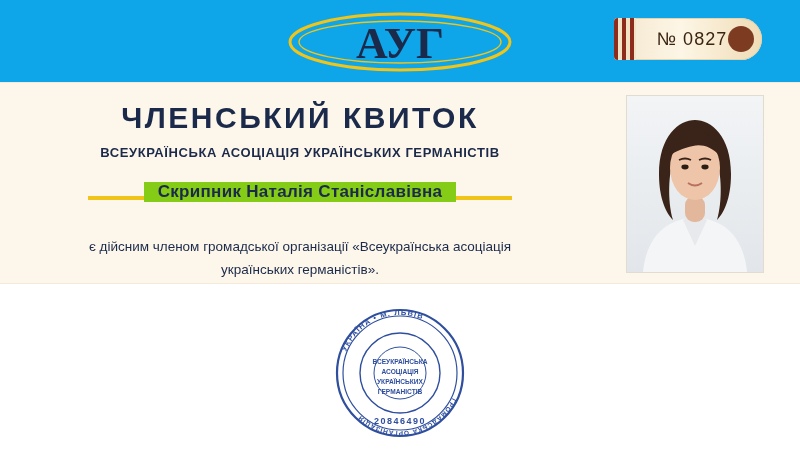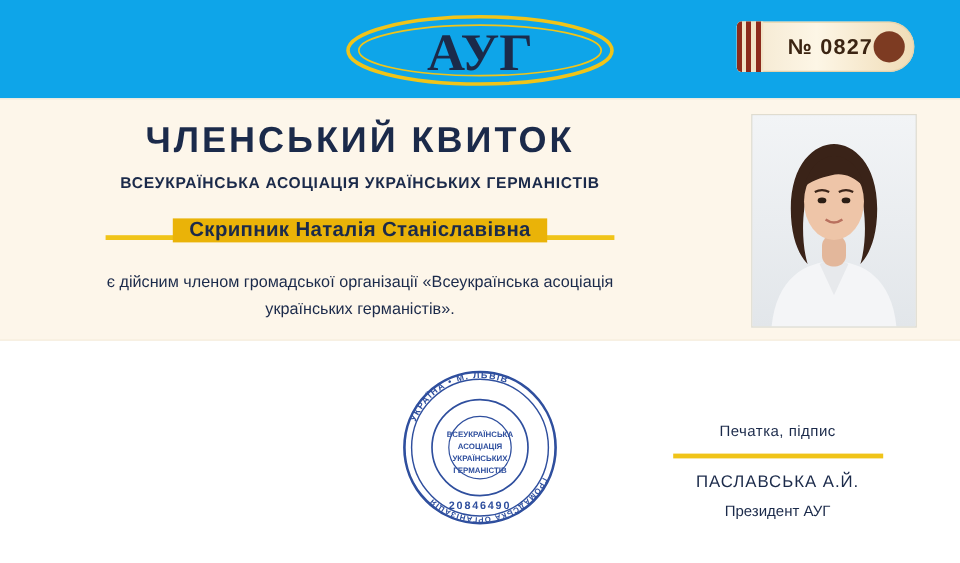--- a/index.html
+++ b/index.html
@@ -54,21 +54,21 @@
   }
   .badge-stripes {
     position: absolute;
     left: 0; top: 0; bottom: 0;
     width: 22px;
     background: repeating-linear-gradient(90deg, #8d2b1c 0 4px, #f2e3c6 4px 8px);
     border-radius: 4px 0 0 4px;
   }
   .badge-num {
     font-size: 18px;
-    font-weight: bold;
+    font-weight: normal;
     letter-spacing: 1px;
     color: #3b2412;
     margin-left: 8px;
     text-align: right;
   }
   .badge-dot {
     position: absolute;
     right: 8px;
     top: 50%;
     transform: translateY(-50%);
@@ -121,29 +121,29 @@
     position: absolute;
     top: 14px;
     left: 88px;
     right: 88px;
     height: 4px;
     background: #f0c419;
   }
   .name {
     position: relative;
     display: inline-block;
-    background: #eab308;
+    background: #84cc16;
     padding: 0 14px;
     font-size: 17px;
     font-weight: bold;
     color: #1b2a4a;
     letter-spacing: 0.3px;
   }
   .statement {
-    margin-top: 8px;
+    margin-top: 20px;
     font-size: 13.5px;
     line-height: 1.7;
     color: #1b2a4a;
     padding: 0 58px;
   }
 
   .photo {
     position: absolute;
     right: 36px;
     top: 12px;
@@ -295,20 +295,14 @@
           </text>
           <text x="75" y="66" text-anchor="middle" font-size="6.6">ВСЕУКРАЇНСЬКА</text>
           <text x="75" y="76" text-anchor="middle" font-size="6.6">АСОЦІАЦІЯ</text>
           <text x="75" y="86" text-anchor="middle" font-size="6.6">УКРАЇНСЬКИХ</text>
           <text x="75" y="96" text-anchor="middle" font-size="6.6">ГЕРМАНІСТІВ</text>
           <text x="75" y="126" text-anchor="middle" font-size="9" letter-spacing="1.5">20846490</text>
         </g>
       </svg>
     </div>
 
-    <div class="foot-col right">
-      <div class="foot-label">Печатка, підпис</div>
-      <div class="foot-rule"></div>
-      <div class="foot-value">ПАСЛАВСЬКА А.Й.</div>
-      <div class="foot-sub">Президент АУГ</div>
-    </div>
   </div>
 </div>
 
 </body></html>

